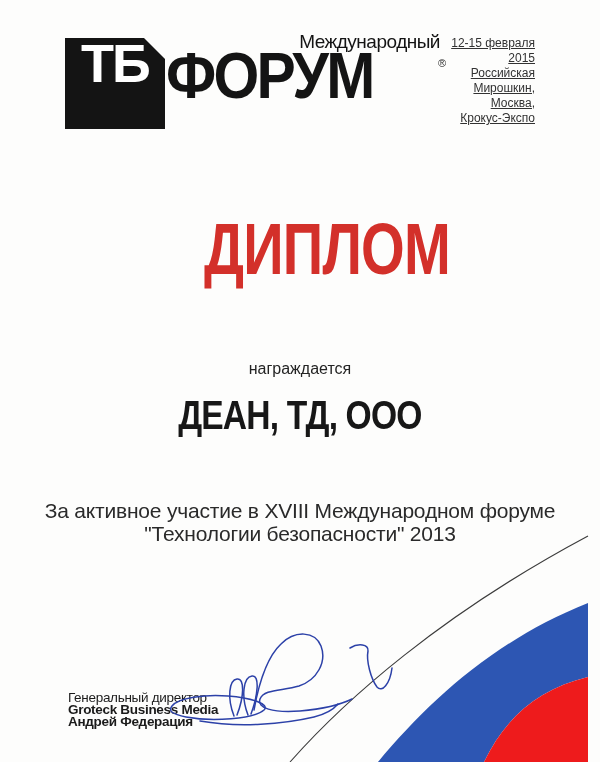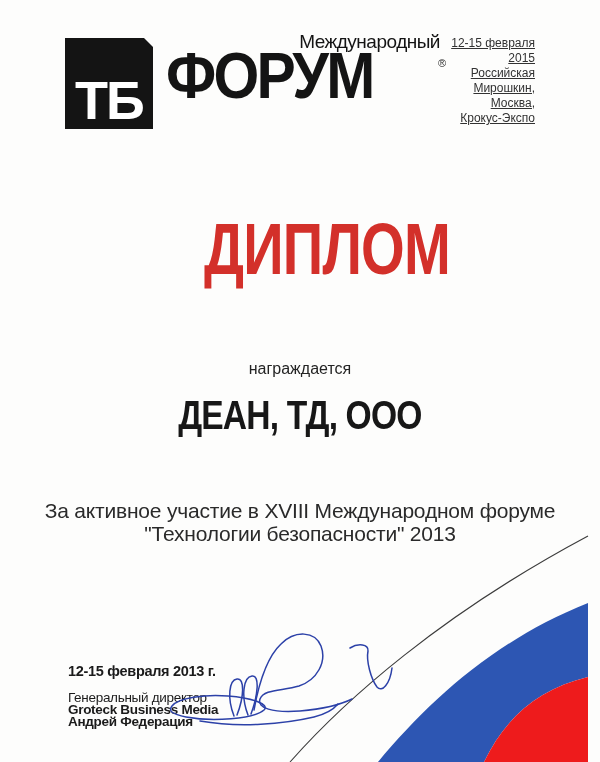--- a/index.html
+++ b/index.html
@@ -8,23 +8,23 @@
     width:600px;height:762px;
     margin:0 auto;
     background:#fdfdfc;
     overflow:hidden;
     font-family:"Liberation Sans", sans-serif;
     color:#1f1f1f;
   }
   
   .logo-square{
     position:absolute;left:65px;top:38px;
-    width:88px;height:91px;background:#141414;
+    width:100px;height:91px;background:#141414;
     clip-path:polygon(0 0,79px 0,100px 21px,100px 100%,0 100%);
-    display:flex;align-items:flex-end;justify-content:center;
+    display:flex;align-items:flex-start;justify-content:center;
   }
   .logo-square span{
     color:#ffffff;font-weight:bold;font-size:54px;
     letter-spacing:-2px;line-height:1;transform:translateY(-2px);
   }
   .logo-forum{
     position:absolute;left:166px;top:44px;
     font-size:64px;font-weight:bold;line-height:1;
     letter-spacing:-3px;color:#141414;
     transform:scaleX(0.92);transform-origin:left top;
@@ -128,21 +128,20 @@
   </div>
   <div class="awarded">награждается</div>
   <div class="recipient">
     <span>ДЕАН, ТД, ООО</span>
   </div>
   <div class="reason">
     <div>За активное участие в XVIII Международном форуме</div>
     <div>"Технологии безопасности" 2013</div>
   </div>
 
-  <div class="footer-date">12-15 февраля 2013 г.</div>
   <div class="signatory">
     <div class="pos">Генеральный директор</div>
     <div class="bold">Groteck Business Media</div>
     <div class="bold">Андрей Федерация</div>
   </div>
 
   <svg class="decor" viewBox="0 0 600 762" xmlns="http://www.w3.org/2000/svg">
 
     <path d="M 290 762 C 345 700 440 615 588 536" fill="none" stroke-width="1.1" stroke="#3c3c3c"></path>
 

